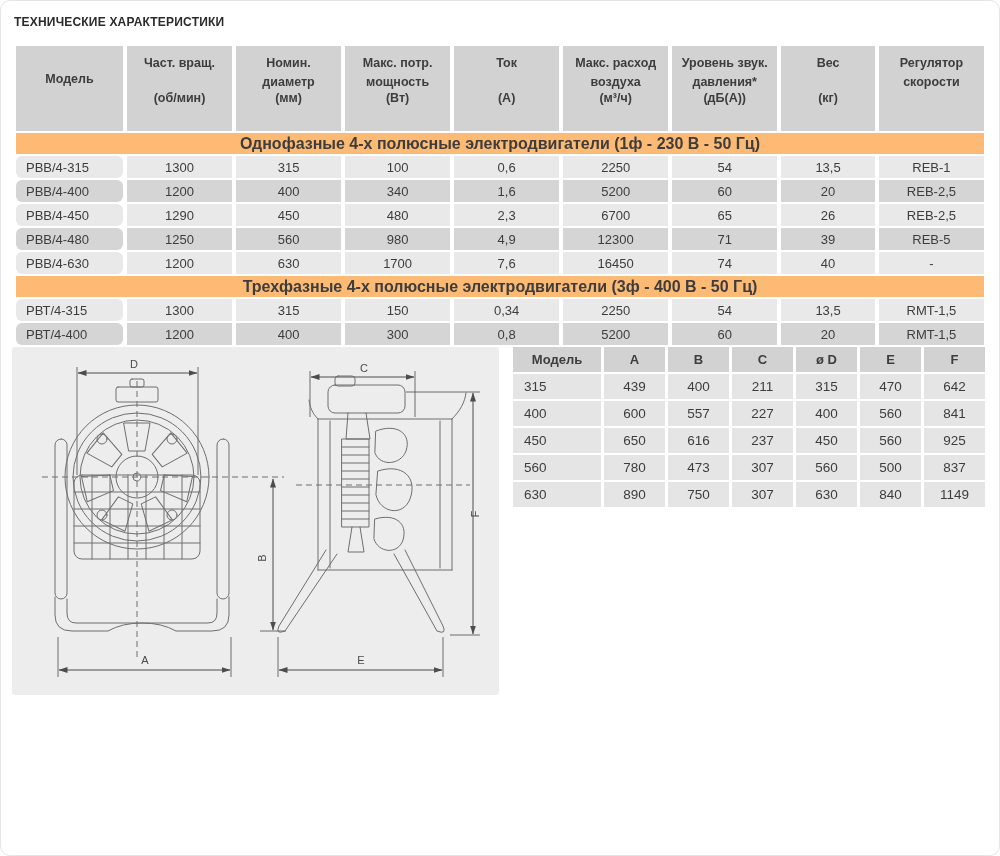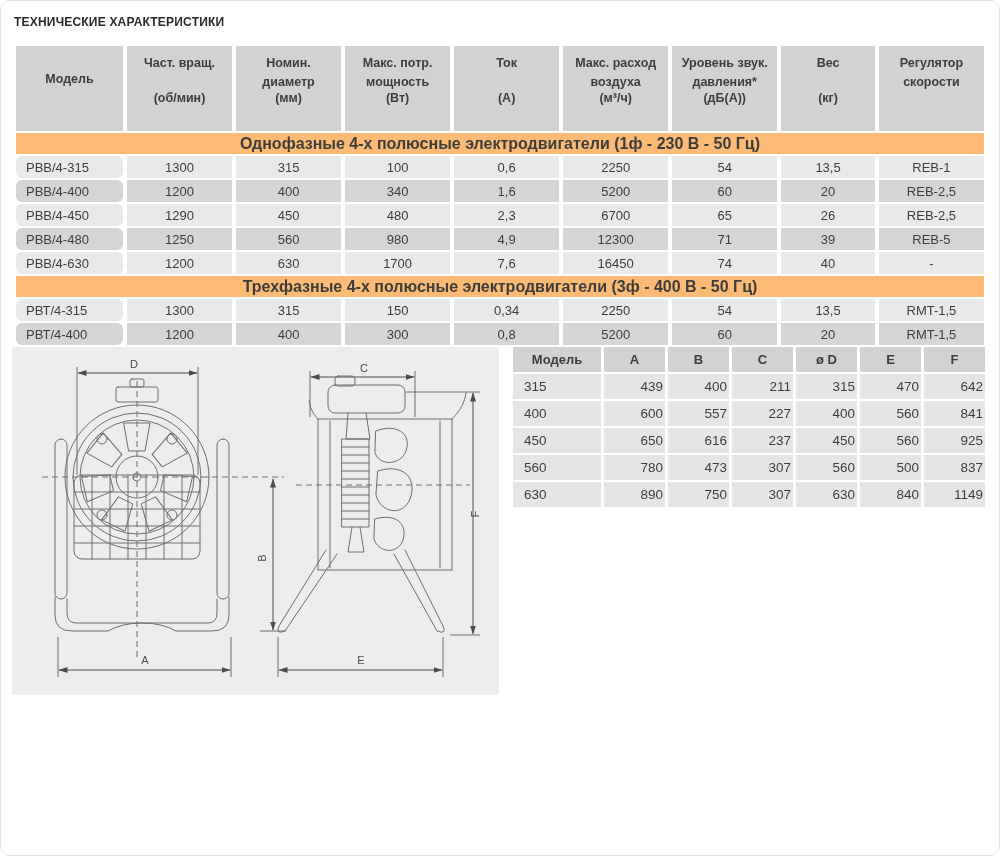--- a/index.html
+++ b/index.html
@@ -33,21 +33,21 @@
                  height:20px;padding:1px 2px;}
   table.specs tr.dark td{background:var(--row-dark);}
   table.specs tr.section td{background:#fdba74;font-weight:bold;font-size:16px;height:17px;padding:2px 0 1px 0;}
   table.specs td.left{text-align:left;padding-left:10px;border-radius:6px;}
 
   
   .dims-row{display:flex;align-items:flex-start;gap:11px;}
   .draw-box{width:487px;height:348px;background:var(--draw-bg);border-radius:3px;flex:0 0 auto;}
   table.dims{border-collapse:separate;border-spacing:3px 2px;table-layout:fixed;width:480px;margin-top:-2px;}
   table.dims th{background:var(--cell-header);color:var(--text);font-weight:bold;font-size:13px;height:25px;padding:0 2px;}
-  table.dims td{background:var(--dim-row);color:var(--text);font-size:13.5px;text-align:right;height:23px;padding:1px 2px;}
+  table.dims td{background:var(--dim-row);color:var(--text);font-size:13.5px;text-align:center;height:23px;padding:1px 2px;}
   table.dims td.left,table.dims th.left{text-align:left;padding-left:11px;}
 
   
   .draw-box svg{display:block;}
   .ln{stroke:var(--line);stroke-width:1;fill:none;stroke-linejoin:round;stroke-linecap:round;}
   .dash{stroke:var(--line);stroke-width:1;fill:none;stroke-dasharray:6 4;}
   .dim{stroke:var(--dimline);stroke-width:1;fill:none;}
   .ext{stroke:var(--dimline);stroke-width:.8;fill:none;}
   .dlbl{font-size:11px;fill:#4a4a4a;font-family:"Liberation Sans",sans-serif;}
 </style>

